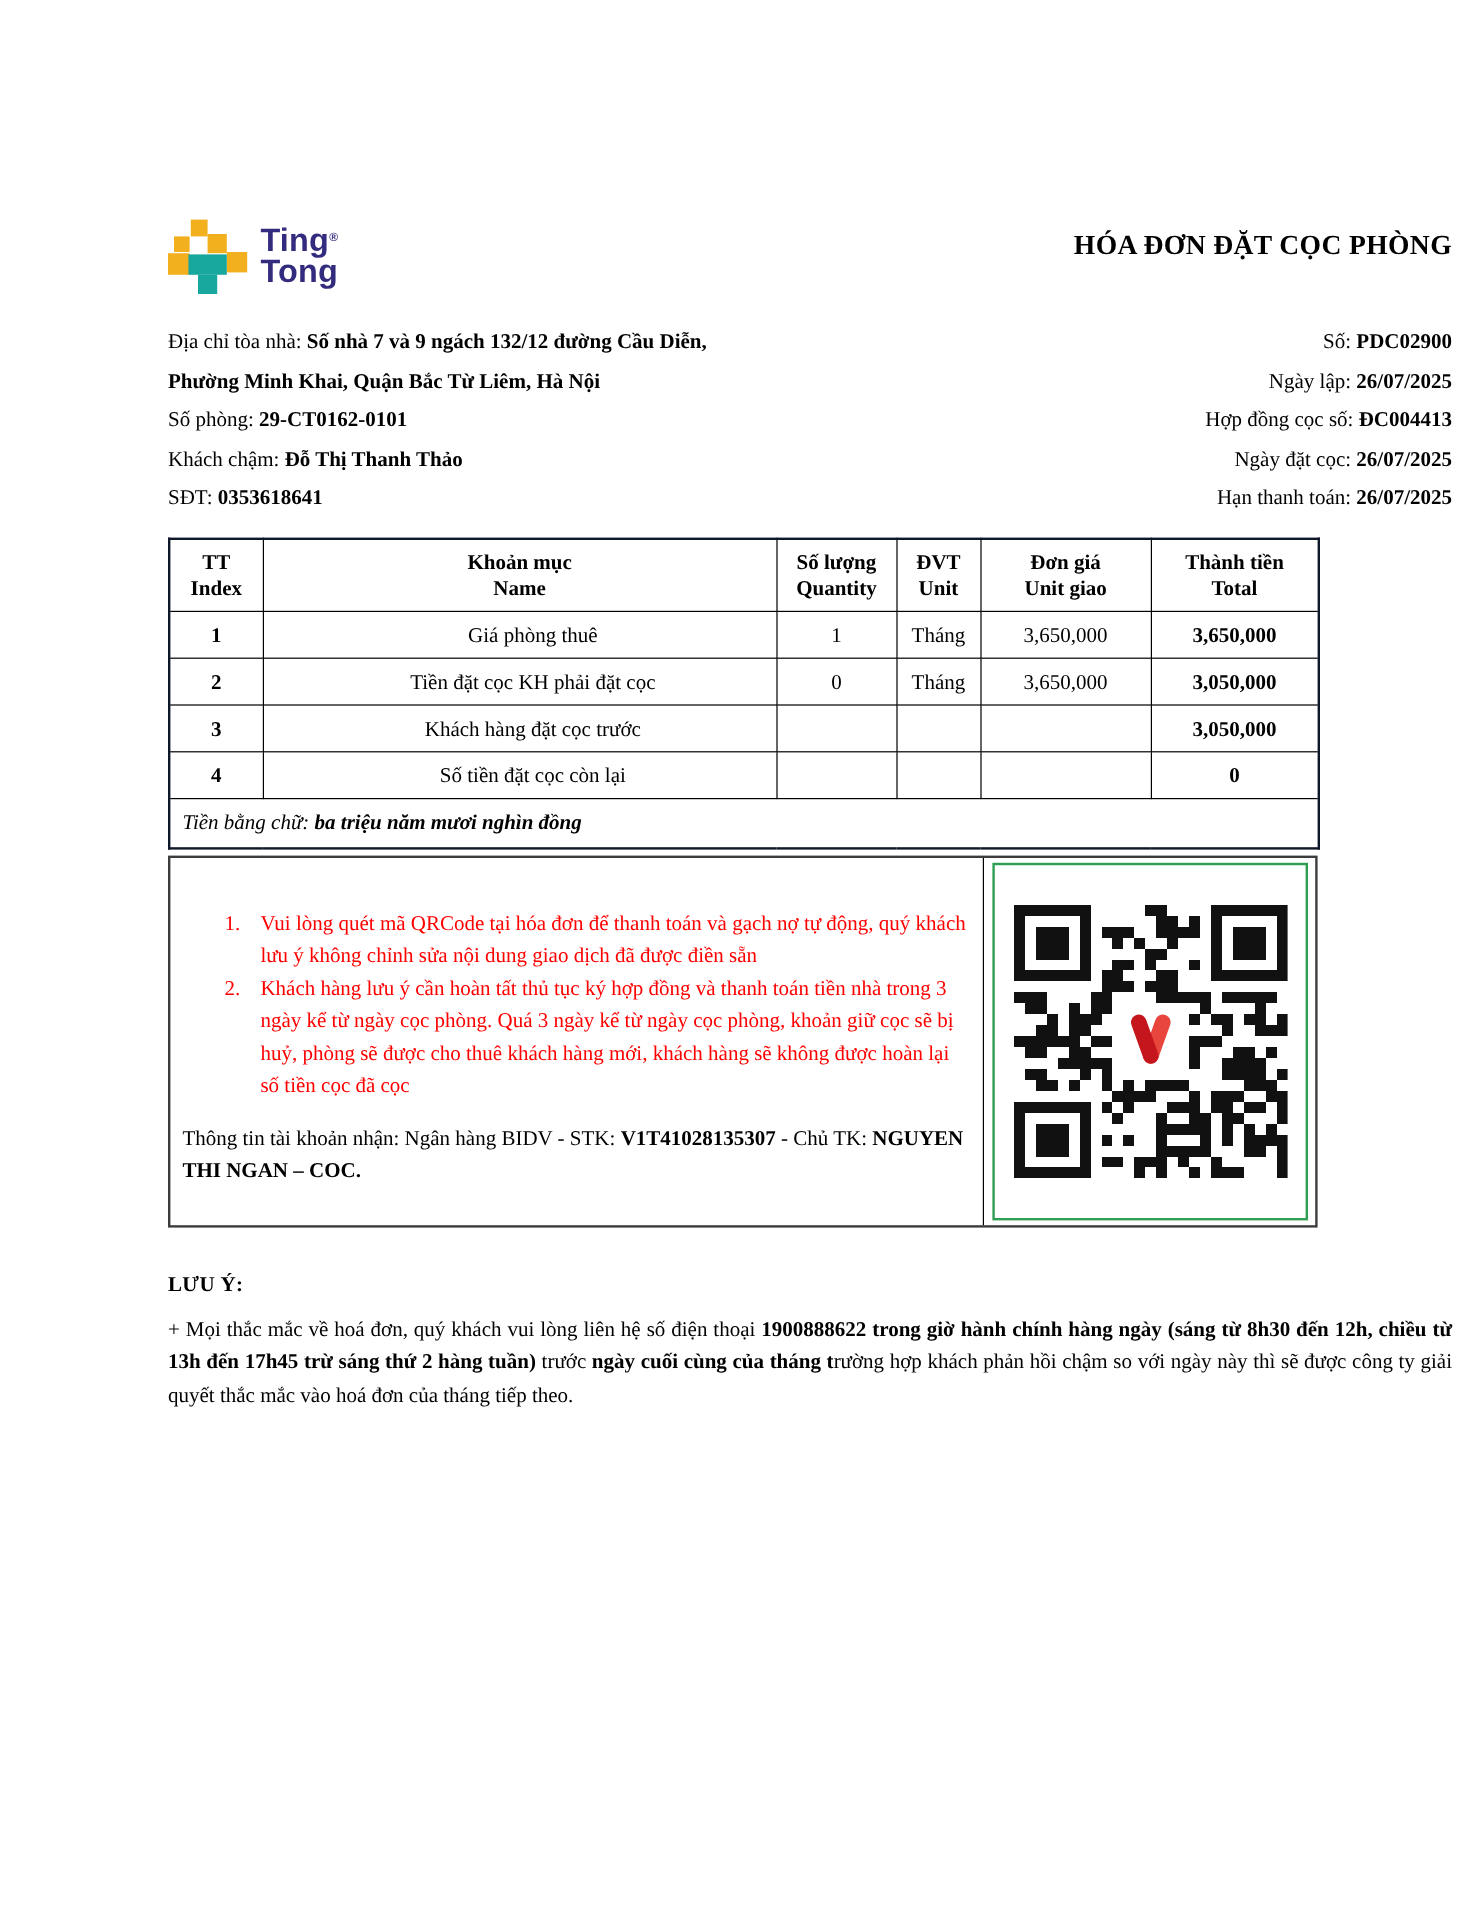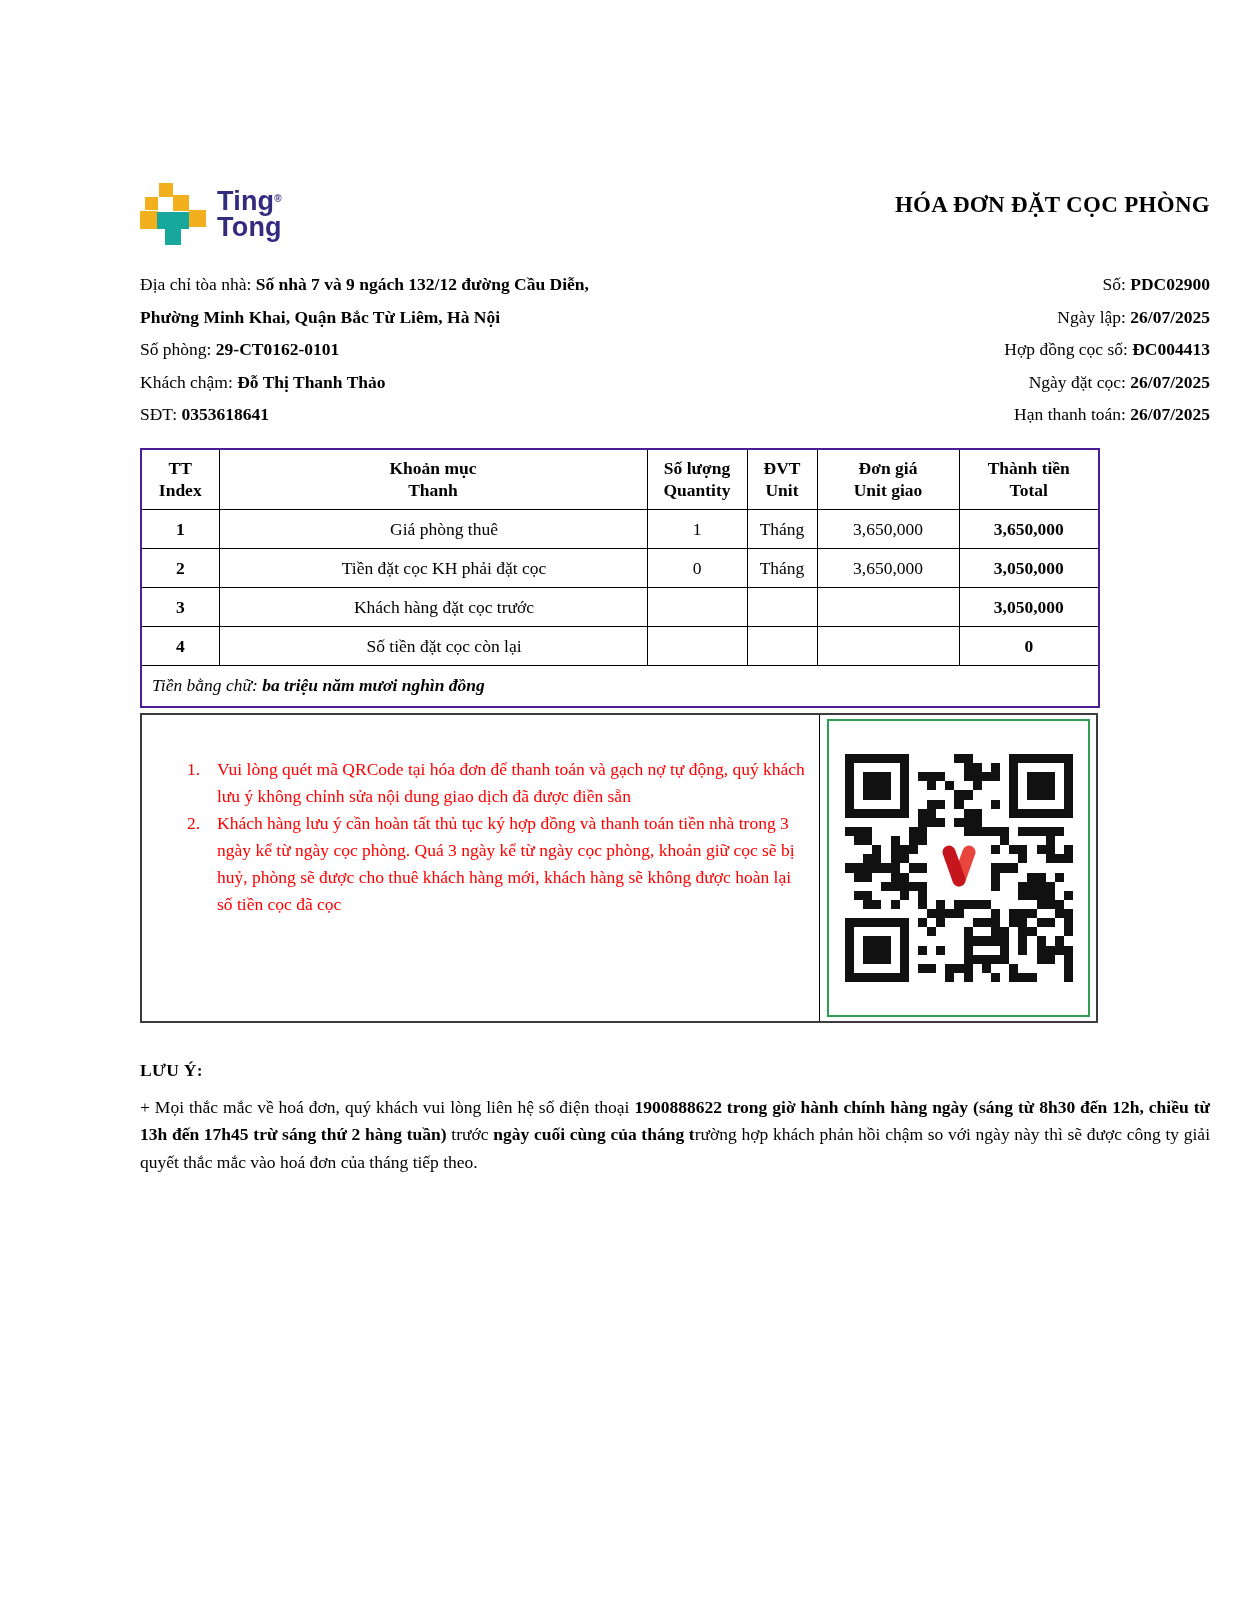--- a/index.html
+++ b/index.html
@@ -41,21 +41,21 @@
 
   
   .info { display:flex; justify-content:space-between; margin-top:23px; font-size:17.5px;font-family:Liberation Serif, serif; }
   .info-left  { width:560px; line-height:32.5px; }
   .info-right { width:380px; line-height:32.5px; text-align:right; }
   .b { font-weight:700; }
 
   
   table.items { border-collapse:collapse; width:958px; margin-top:17px; table-layout:fixed; }
   table.items, table.items th, table.items td { border:1px solid #000; }
-  table.items { border:2px solid #4c1d95; }
+  table.items { border:2px solid #0f172a; }
   table.items th { height:61px; font-size:17.5px; font-weight:700; text-align:center; vertical-align:middle; line-height:22px; }
   table.items td { height:39px; font-size:17.5px; vertical-align:middle; text-align:center; }
   td.cell-name { text-align:left; padding-left:22px; }
   td.cell-index { font-weight:700; }
   td.cell-total { font-weight:700; }
   tr.words-row td {
     height:41px; text-align:left; padding-left:10px; font-style:italic;
   }
   .col-tt { width:78px; } .col-name { width:428px; } .col-qty { width:100px; }
   .col-unit { width:70px; } .col-price { width:142px; } .col-total { width:140px; }
@@ -129,21 +129,21 @@
           <col class="col-total">
       </colgroup>
       <tbody>
           <tr>
         <th>
               <div>TT</div>
               <div>Index</div>
             </th>
         <th>
               <div>Khoản mục</div>
-              <div>Thanh</div>
+              <div>Name</div>
             </th>
         <th>
               <div>Số lượng</div>
               <div>Quantity</div>
             </th>
         <th>
               <div>ĐVT</div>
               <div>Unit</div>
             </th>
         <th>
@@ -198,20 +198,21 @@
         <div class="red-list">
           <div class="red-item">
             <span class="red-num">1.</span>
             <span class="red-text">Vui lòng quét mã QRCode tại hóa đơn để thanh toán và gạch nợ tự động, quý khách lưu ý không chỉnh sửa nội dung giao dịch đã được điền sẵn</span>
           </div>
           <div class="red-item">
             <span class="red-num">2.</span>
             <span class="red-text">Khách hàng lưu ý cần hoàn tất thủ tục ký hợp đồng và thanh toán tiền nhà trong 3 ngày kể từ ngày cọc phòng. Quá 3 ngày kể từ ngày cọc phòng, khoản giữ cọc sẽ bị huỷ, phòng sẽ được cho thuê khách hàng mới, khách hàng sẽ không được hoàn lại số tiền cọc đã cọc</span>
           </div>
         </div>
+        <div class="account"><span>Thông tin tài khoản nhận: Ngân hàng BIDV - STK: </span><span class="b">V1T41028135307</span><span> - Chủ TK: </span><span class="b">NGUYEN THI NGAN – COC.</span></div>
       </div>
       <div class="notes-right">
         <div class="qr-frame">
           <div class="qr-wrap">
             <svg class="qr" id="qr-svg" viewBox="0 0 25 25" shape-rendering="crispEdges" fill="#111">
                 <rect x="0" y="0" width="1" height="1"></rect>
                 <rect x="1" y="0" width="1" height="1"></rect>
                 <rect x="2" y="0" width="1" height="1"></rect>
                 <rect x="3" y="0" width="1" height="1"></rect>
                 <rect x="4" y="0" width="1" height="1"></rect>

